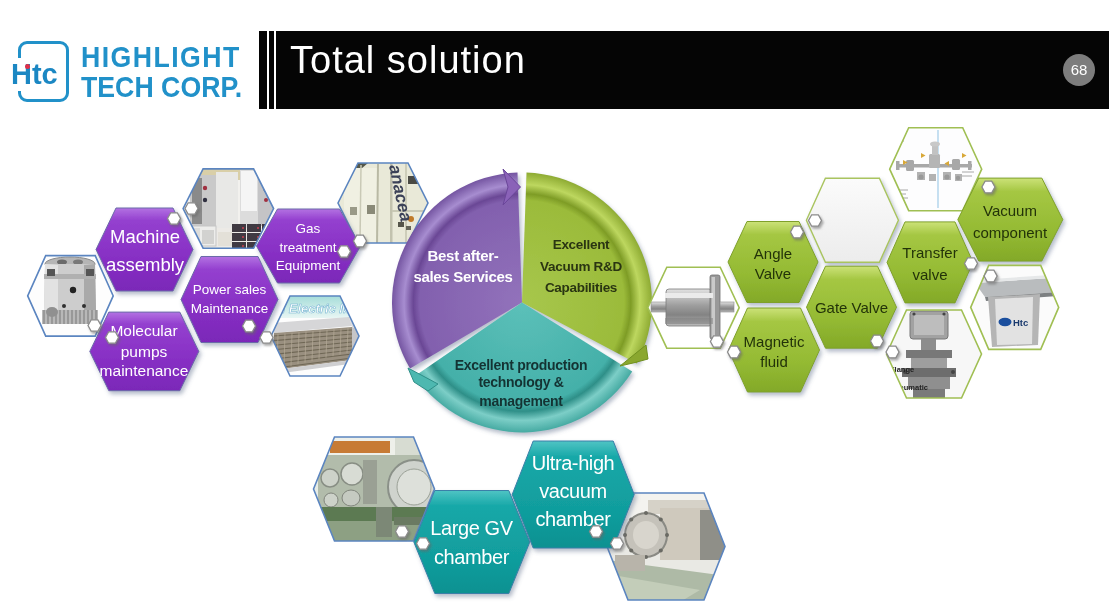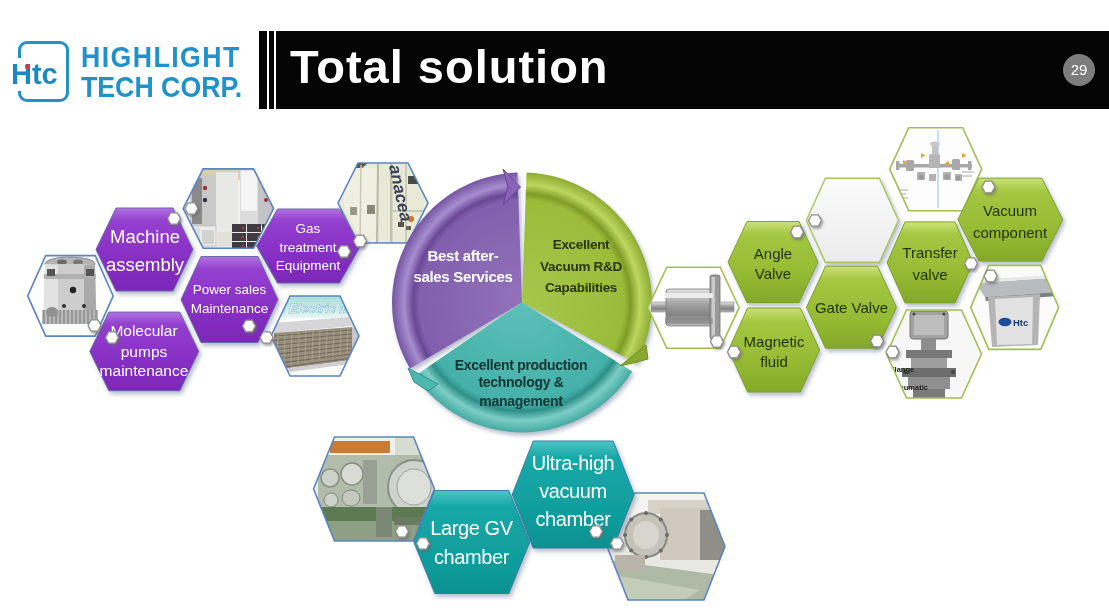--- a/index.html
+++ b/index.html
@@ -1,17 +1,17 @@
 <!DOCTYPE html>
 <html><head><meta charset="utf-8"><style>
 html,body{margin:0;padding:0;width:1109px;height:616px;background:#fff;overflow:hidden;font-family:"Liberation Sans",sans-serif;}
 #page{position:relative;width:1109px;height:616px;}
 #diagram{position:absolute;left:0;top:0;}
 .bar{position:absolute;background:#050505;}
-#title{position:absolute;left:290px;top:39px;color:#fff;font-size:47px;font-weight:700;letter-spacing:1px;}
+#title{position:absolute;left:290px;top:39px;color:#fff;font-size:38px;font-weight:400;letter-spacing:1px;}
 #pagenum{position:absolute;left:1063px;top:54px;width:32px;height:32px;border-radius:50%;background:#7d7d7d;color:#fff;font-size:15px;text-align:center;line-height:32px;}
 #logo{position:absolute;left:0;top:31px;width:259px;height:78px;background:#fff;}
 #lrect{position:absolute;left:18px;top:10px;width:51px;height:61px;border:3.5px solid #2191c9;border-radius:9px;box-sizing:border-box;}
 #htc{position:absolute;left:9px;top:27px;background:#fff;color:#1b87c3;font-size:29px;font-weight:700;padding:0 2px;}
 #reddot{position:absolute;left:25px;top:33px;width:5px;height:5px;border-radius:50%;background:#e03048;}
 #lname{position:absolute;left:81px;top:11px;color:#2191c9;font-weight:700;font-size:30px;line-height:30px;transform:scaleX(0.89);transform-origin:left top;letter-spacing:0px;white-space:nowrap;}
 </style></head><body>
 <div id="page">
 <div id="diagram"><svg width="1109" height="616" viewBox="0 0 1109 616" xmlns="http://www.w3.org/2000/svg">
         <defs>
@@ -431,19 +431,19 @@
 <path d="M984.1,276.0 L987.3,270.2 L993.9,270.2 L997.1,276.0 L993.9,281.8 L987.3,281.8 Z" fill="#fff" stroke="#8a8a8a" stroke-width="1.3" filter="url(#shs)"></path>
 <path d="M395.5,531.5 L398.7,525.8 L405.3,525.8 L408.5,531.5 L405.3,537.2 L398.7,537.2 Z" fill="#fff" stroke="#8a8a8a" stroke-width="1.3" filter="url(#shs)"></path>
 <path d="M416.5,543.5 L419.7,537.8 L426.3,537.8 L429.5,543.5 L426.3,549.2 L419.7,549.2 Z" fill="#fff" stroke="#8a8a8a" stroke-width="1.3" filter="url(#shs)"></path>
 <path d="M589.5,531.5 L592.7,525.8 L599.3,525.8 L602.5,531.5 L599.3,537.2 L592.7,537.2 Z" fill="#fff" stroke="#8a8a8a" stroke-width="1.3" filter="url(#shs)"></path>
 <path d="M610.5,543.5 L613.7,537.8 L620.3,537.8 L623.5,543.5 L620.3,549.2 L613.7,549.2 Z" fill="#fff" stroke="#8a8a8a" stroke-width="1.3" filter="url(#shs)"></path>
       </svg></div>
 <div class="bar" style="left:259px;top:31px;width:8px;height:78px"></div>
 <div class="bar" style="left:269px;top:31px;width:4.5px;height:78px"></div>
 <div class="bar" style="left:276px;top:31px;width:833px;height:78px"></div>
 <div id="title">Total solution</div>
-<div id="pagenum">29</div>
+<div id="pagenum">68</div>
 <div id="logo">
   <div id="lrect"></div>
   <div id="htc">Htc</div>
   <div id="reddot"></div>
   <div id="lname"><span style="letter-spacing:1.6px">HIGHLIGHT</span><br>TECH CORP.</div>
 </div>
 </div>
 </body></html>

